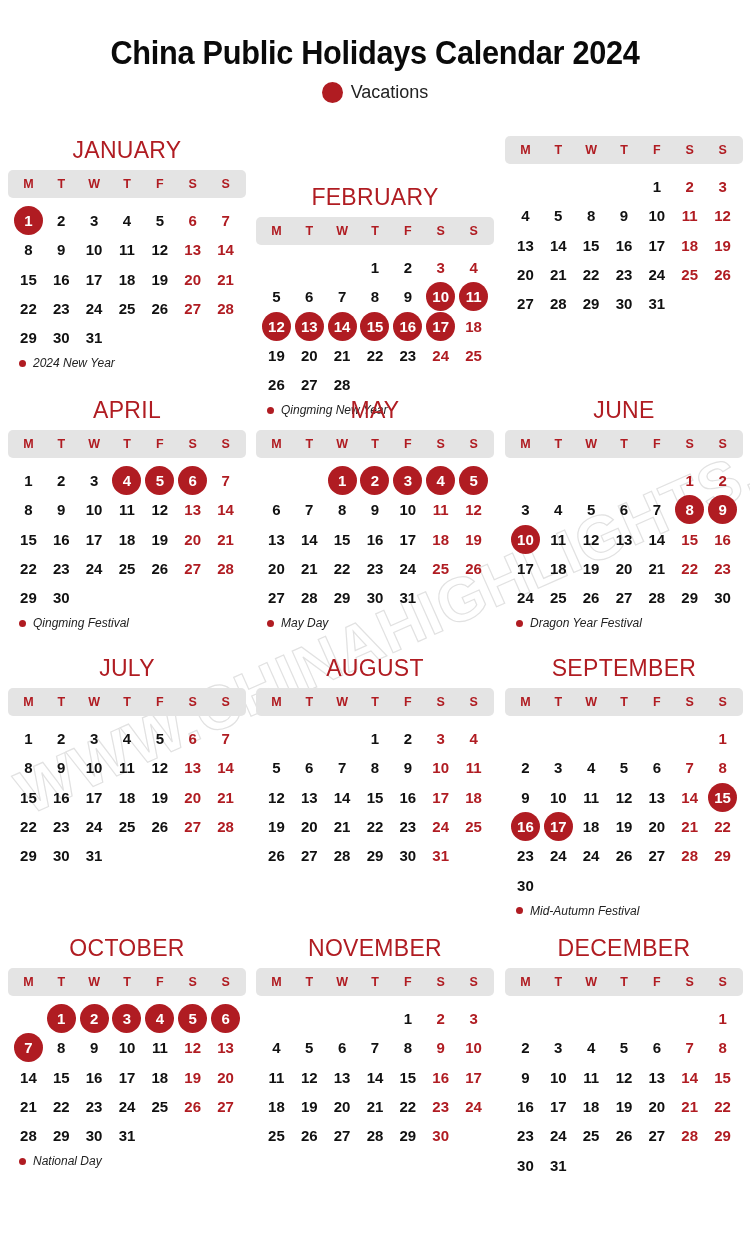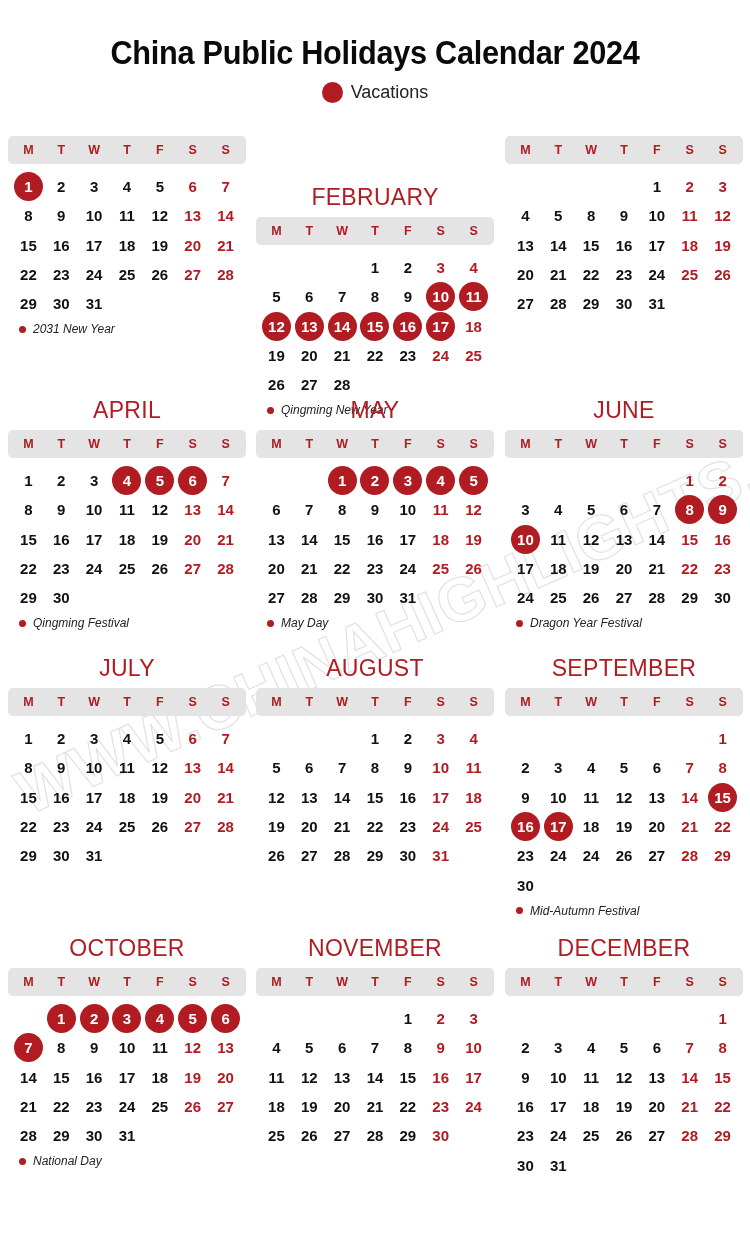--- a/index.html
+++ b/index.html
@@ -62,20 +62,21 @@
 
 <div class="legend">
   <span class="dot"></span>
   <span class="label">Vacations</span>
 </div>
 
 <div class="watermark">WWW.CHINAHIGHLIGHTS.COM</div>
 
 <div id="months">
     <div class="month" style="left: 8px; top: 133px;">
+      <div class="month-name">JANUARY</div>
       <div class="wk-bar">
         <span>M</span>
         <span>T</span>
         <span>W</span>
         <span>T</span>
         <span>F</span>
         <span>S</span>
         <span>S</span>
       </div>
       <div class="days">
@@ -168,21 +169,21 @@
         </div>
         <div class="day">
           <span>30</span>
         </div>
         <div class="day">
           <span>31</span>
         </div>
       </div>
       <div class="note">
         <span class="ndot"></span>
-        <span>2031 New Year</span>
+        <span>2024 New Year</span>
       </div>
     </div>
     <div class="month" style="left: 256px; top: 133px; margin-top: 47px;">
       <div class="month-name">FEBRUARY</div>
       <div class="wk-bar">
         <span>M</span>
         <span>T</span>
         <span>W</span>
         <span>T</span>
         <span>F</span>

